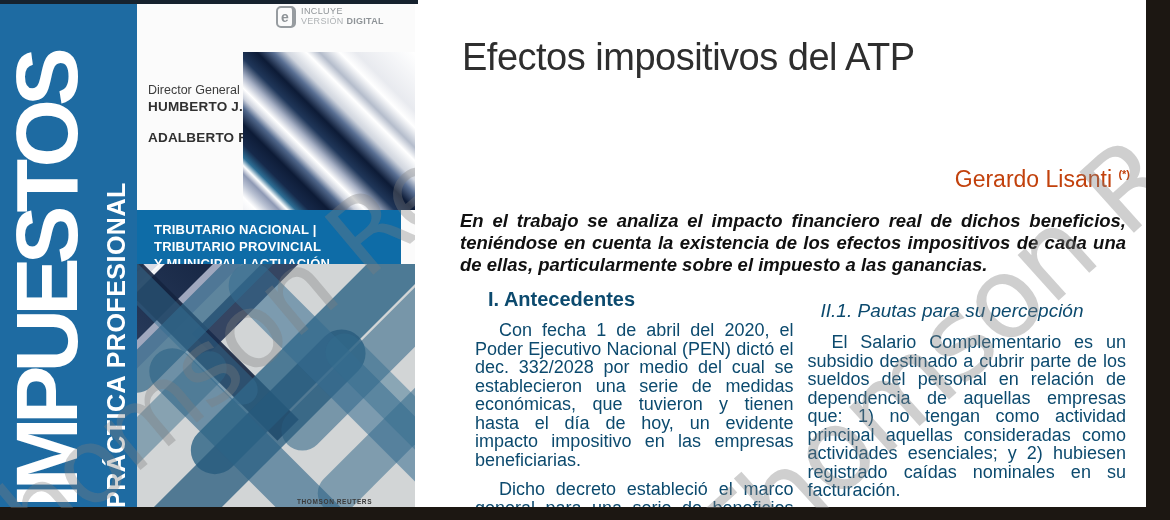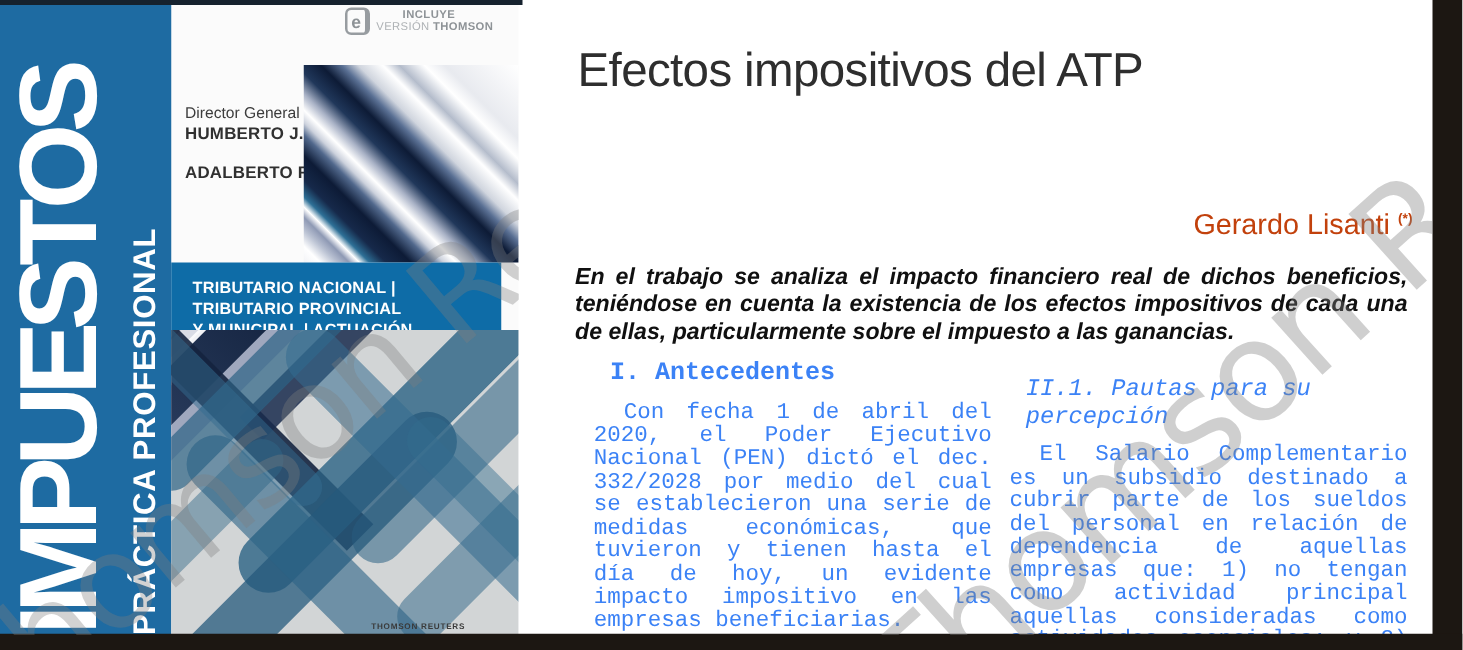--- a/index.html
+++ b/index.html
@@ -18,21 +18,21 @@
   .vtxt  { writing-mode:vertical-rl; transform:rotate(180deg); white-space:nowrap; color:#fff; }
   .spine-title { position:absolute; left:-4px; top:-14px; height:522px;
                  font-size:88px; line-height:102px; font-weight:800; letter-spacing:-7px; }
   .spine-sub   { position:absolute; left:99px; top:50px; height:458px;
                  font-size:25px; line-height:34px; font-weight:600; letter-spacing:0.5px; }
 
   .badge { position:absolute; left:276px; top:6px; display:flex; align-items:flex-start; gap:5px; }
   .badge-icon { width:20px; height:22px; border:2px solid #979ca0; border-radius:5px;
                 color:#8e9397; font-size:14px; font-weight:700; display:flex; align-items:center;
                 justify-content:center; border-right-width:4px; }
-  .badge-l1 { font-size:9px; font-weight:700; color:#8e9397; letter-spacing:.4px;margin-left:21px; }
+  .badge-l1 { font-size:9px; font-weight:400; color:#8e9397; letter-spacing:.4px; }
   .badge-l2 { font-size:9px; color:#aeb2b5; letter-spacing:.3px; }
   .badge-l2 b { color:#8e9397; }
 
   .people { position:absolute; left:148px; top:50px; color:#3c3c3c;margin-top:33px; }
   .people .role { font-size:12.5px; margin-top:0; }
   .people .name { font-size:13.5px; font-weight:700; color:#303030; letter-spacing:.2px; margin-top:2px; }
   .people .gap  { height:14px; }
 
   .design-top { position:absolute; left:243px; top:52px; width:172px; height:158px;
     background:linear-gradient(45deg,
@@ -68,40 +68,40 @@
   .title { position:absolute; left:47px; top:34px; font-size:38px; line-height:47px; font-weight:300;
            color:#2e2e2e; letter-spacing:-0.5px; }
   .author { position:absolute; right:16px; top:166px; font-size:23px; color:#c2410c; }
   .author sup { font-size:11px; font-weight:700; }
 
   .abstract { position:absolute; left:45px; right:20px; top:210px; font-style:italic; font-weight:700;
               font-size:18.5px; line-height:22px; color:#101010; text-align:justify; }
 
   .cols { position:absolute; left:60px; right:20px; top:288px; bottom:0; display:grid;
           grid-template-columns:1fr 1fr; column-gap:14px; overflow:hidden;
-          font-family:Liberation Mono, monospace; color:#3b82f6; }
+          font-family:Liberation Sans, sans-serif; color:#0c4a6e; }
   .sec-h   { font-size:20px; font-weight:700; margin-left:13px; line-height:22px; }
   .sec-sub { font-size:19px; font-style:italic; margin:12px 0 0 13px; line-height:22px; }
   .para    { font-size:18px; line-height:18.5px; text-align:justify; text-indent:24px;
              margin-top:11px; hyphens:auto; }
 </style>
 </head>
 <body>
 
 <div class="cover">
   <div class="spine">
     <div class="vtxt spine-title">IMPUESTOS</div>
     <div class="vtxt spine-sub">PRÁCTICA PROFESIONAL</div>
   </div>
 
   <div class="badge">
     <div class="badge-icon">e</div>
     <div>
       <div class="badge-l1">INCLUYE</div>
-      <div class="badge-l2"><span>VERSIÓN</span> <b>THOMSON</b></div>
+      <div class="badge-l2"><span>VERSIÓN</span> <b>DIGITAL</b></div>
     </div>
   </div>
 
   <div class="people">
     <div class="role">Director General</div>
     <div class="name">HUMBERTO J. BERTAZZA</div>
     <div class="gap"></div>
     <div class="name">ADALBERTO R. DALMASIO</div>
   </div>
 

